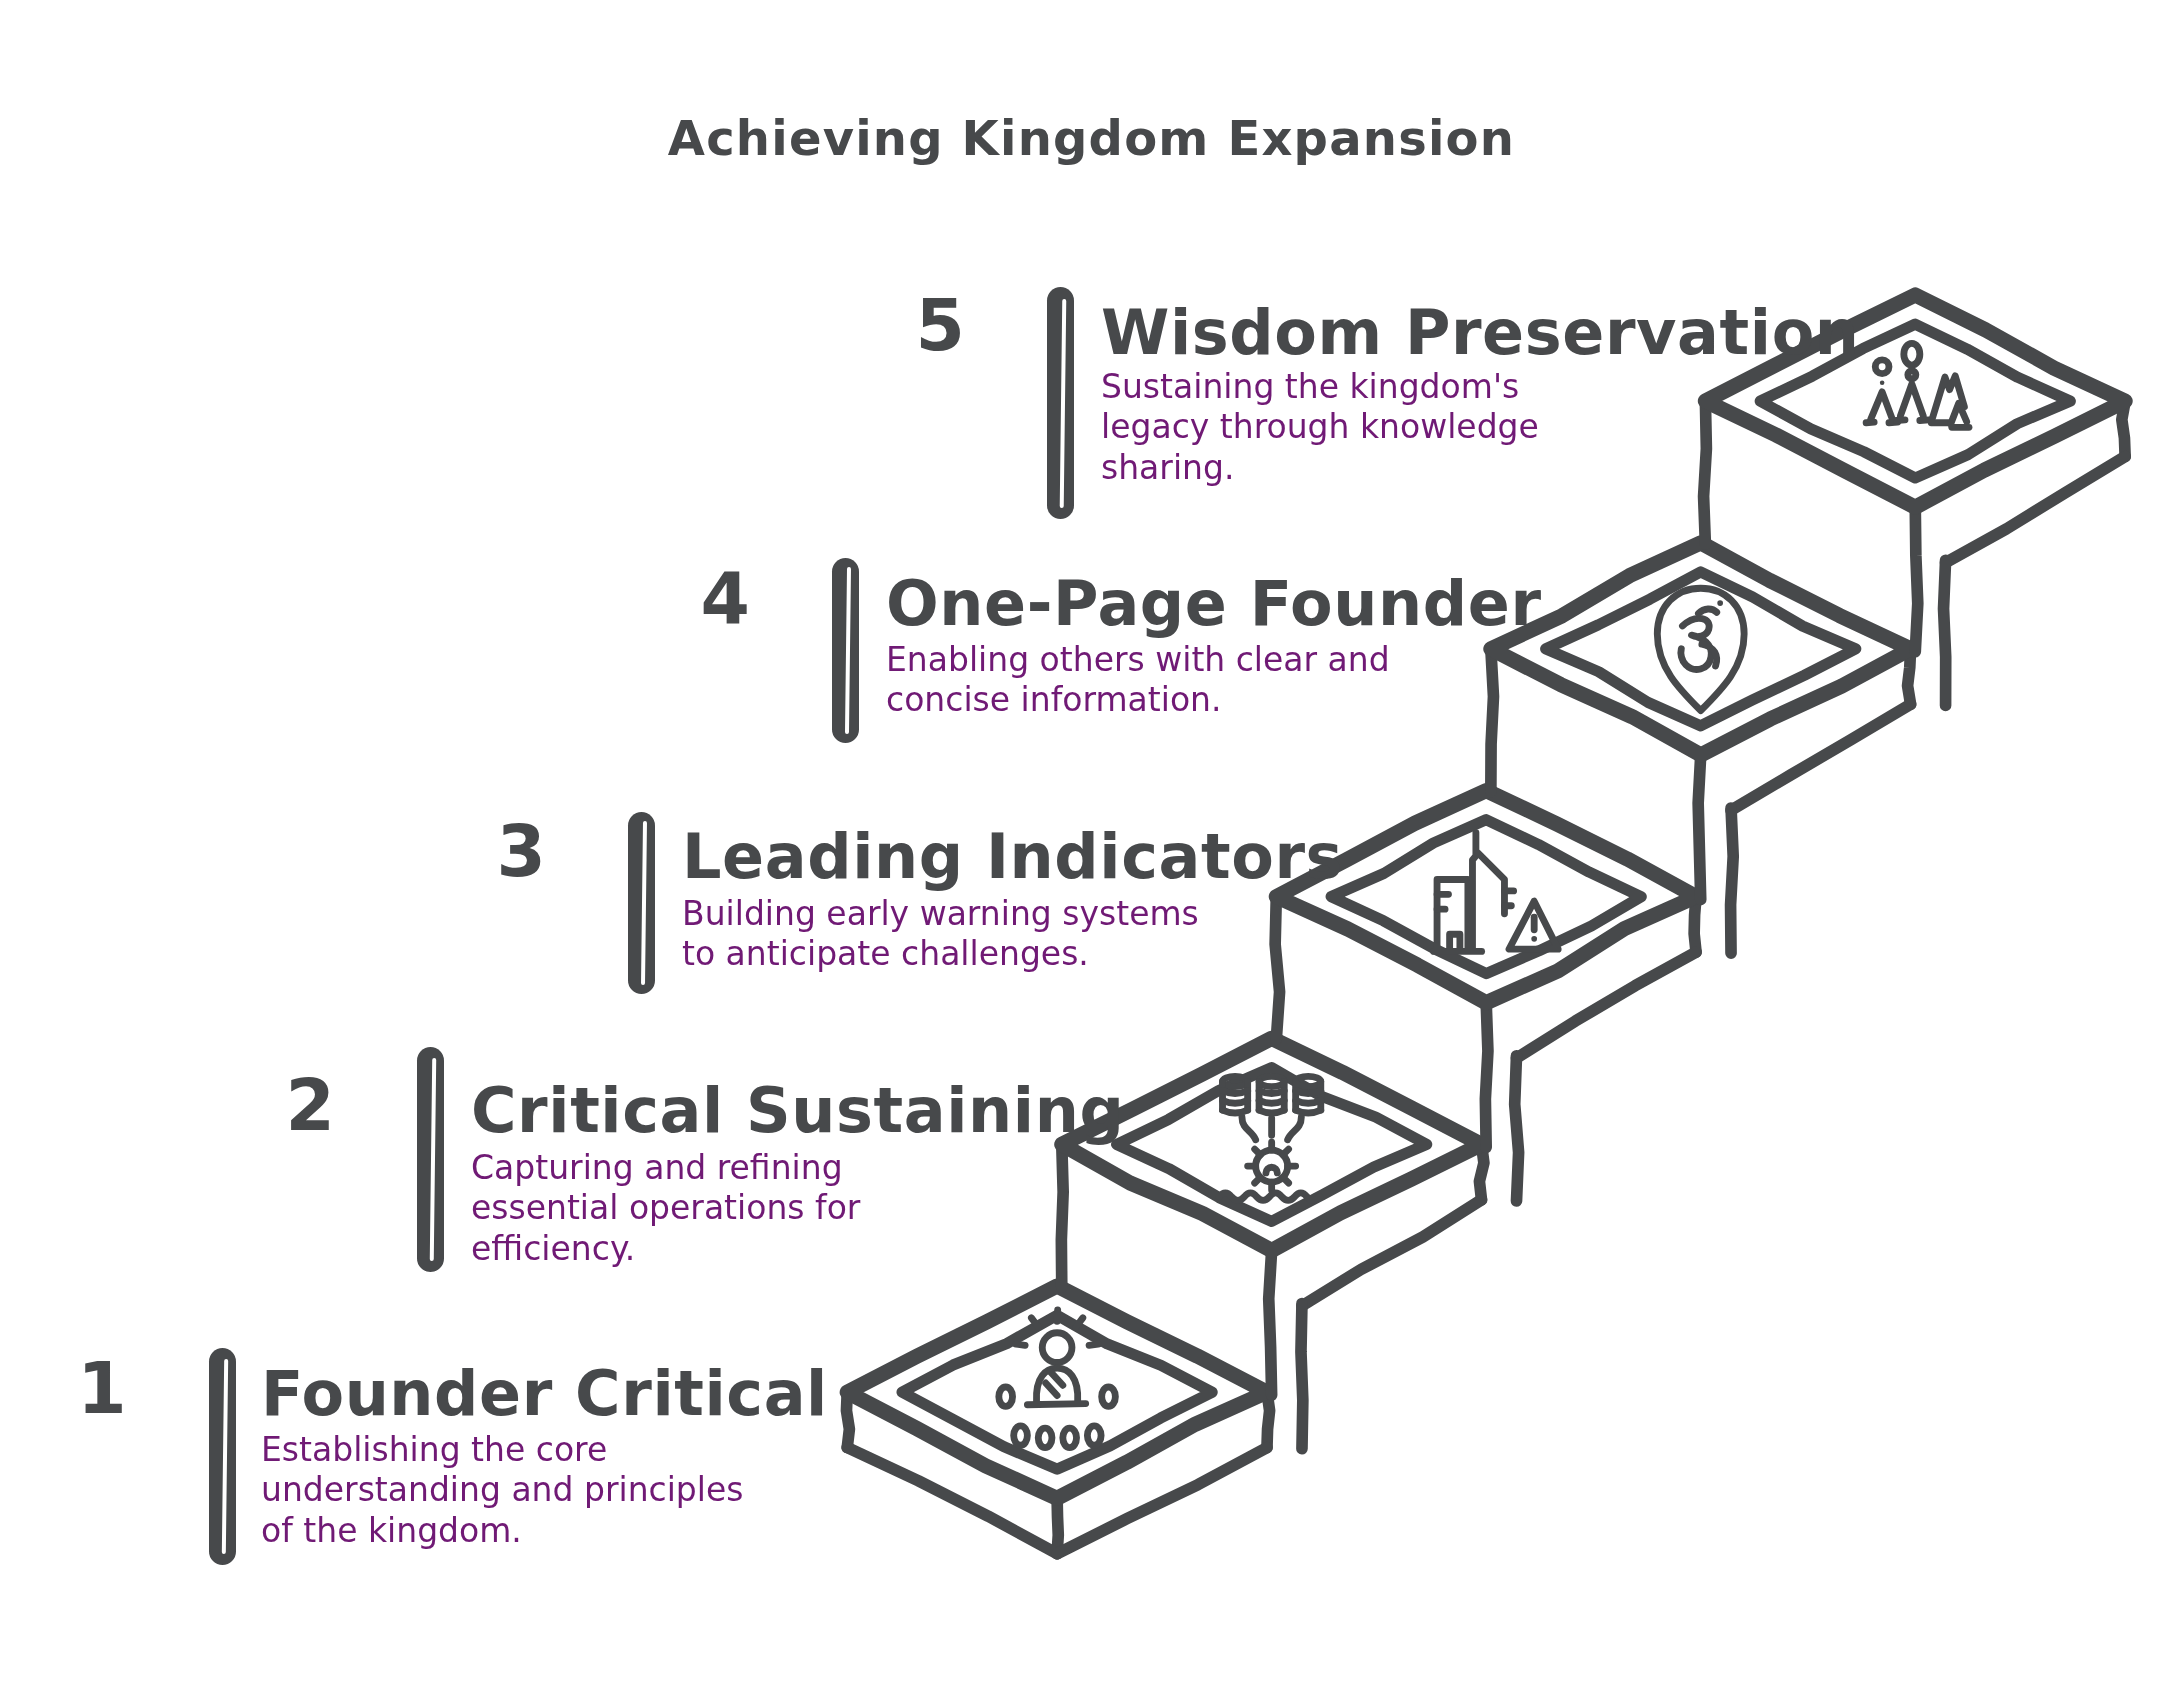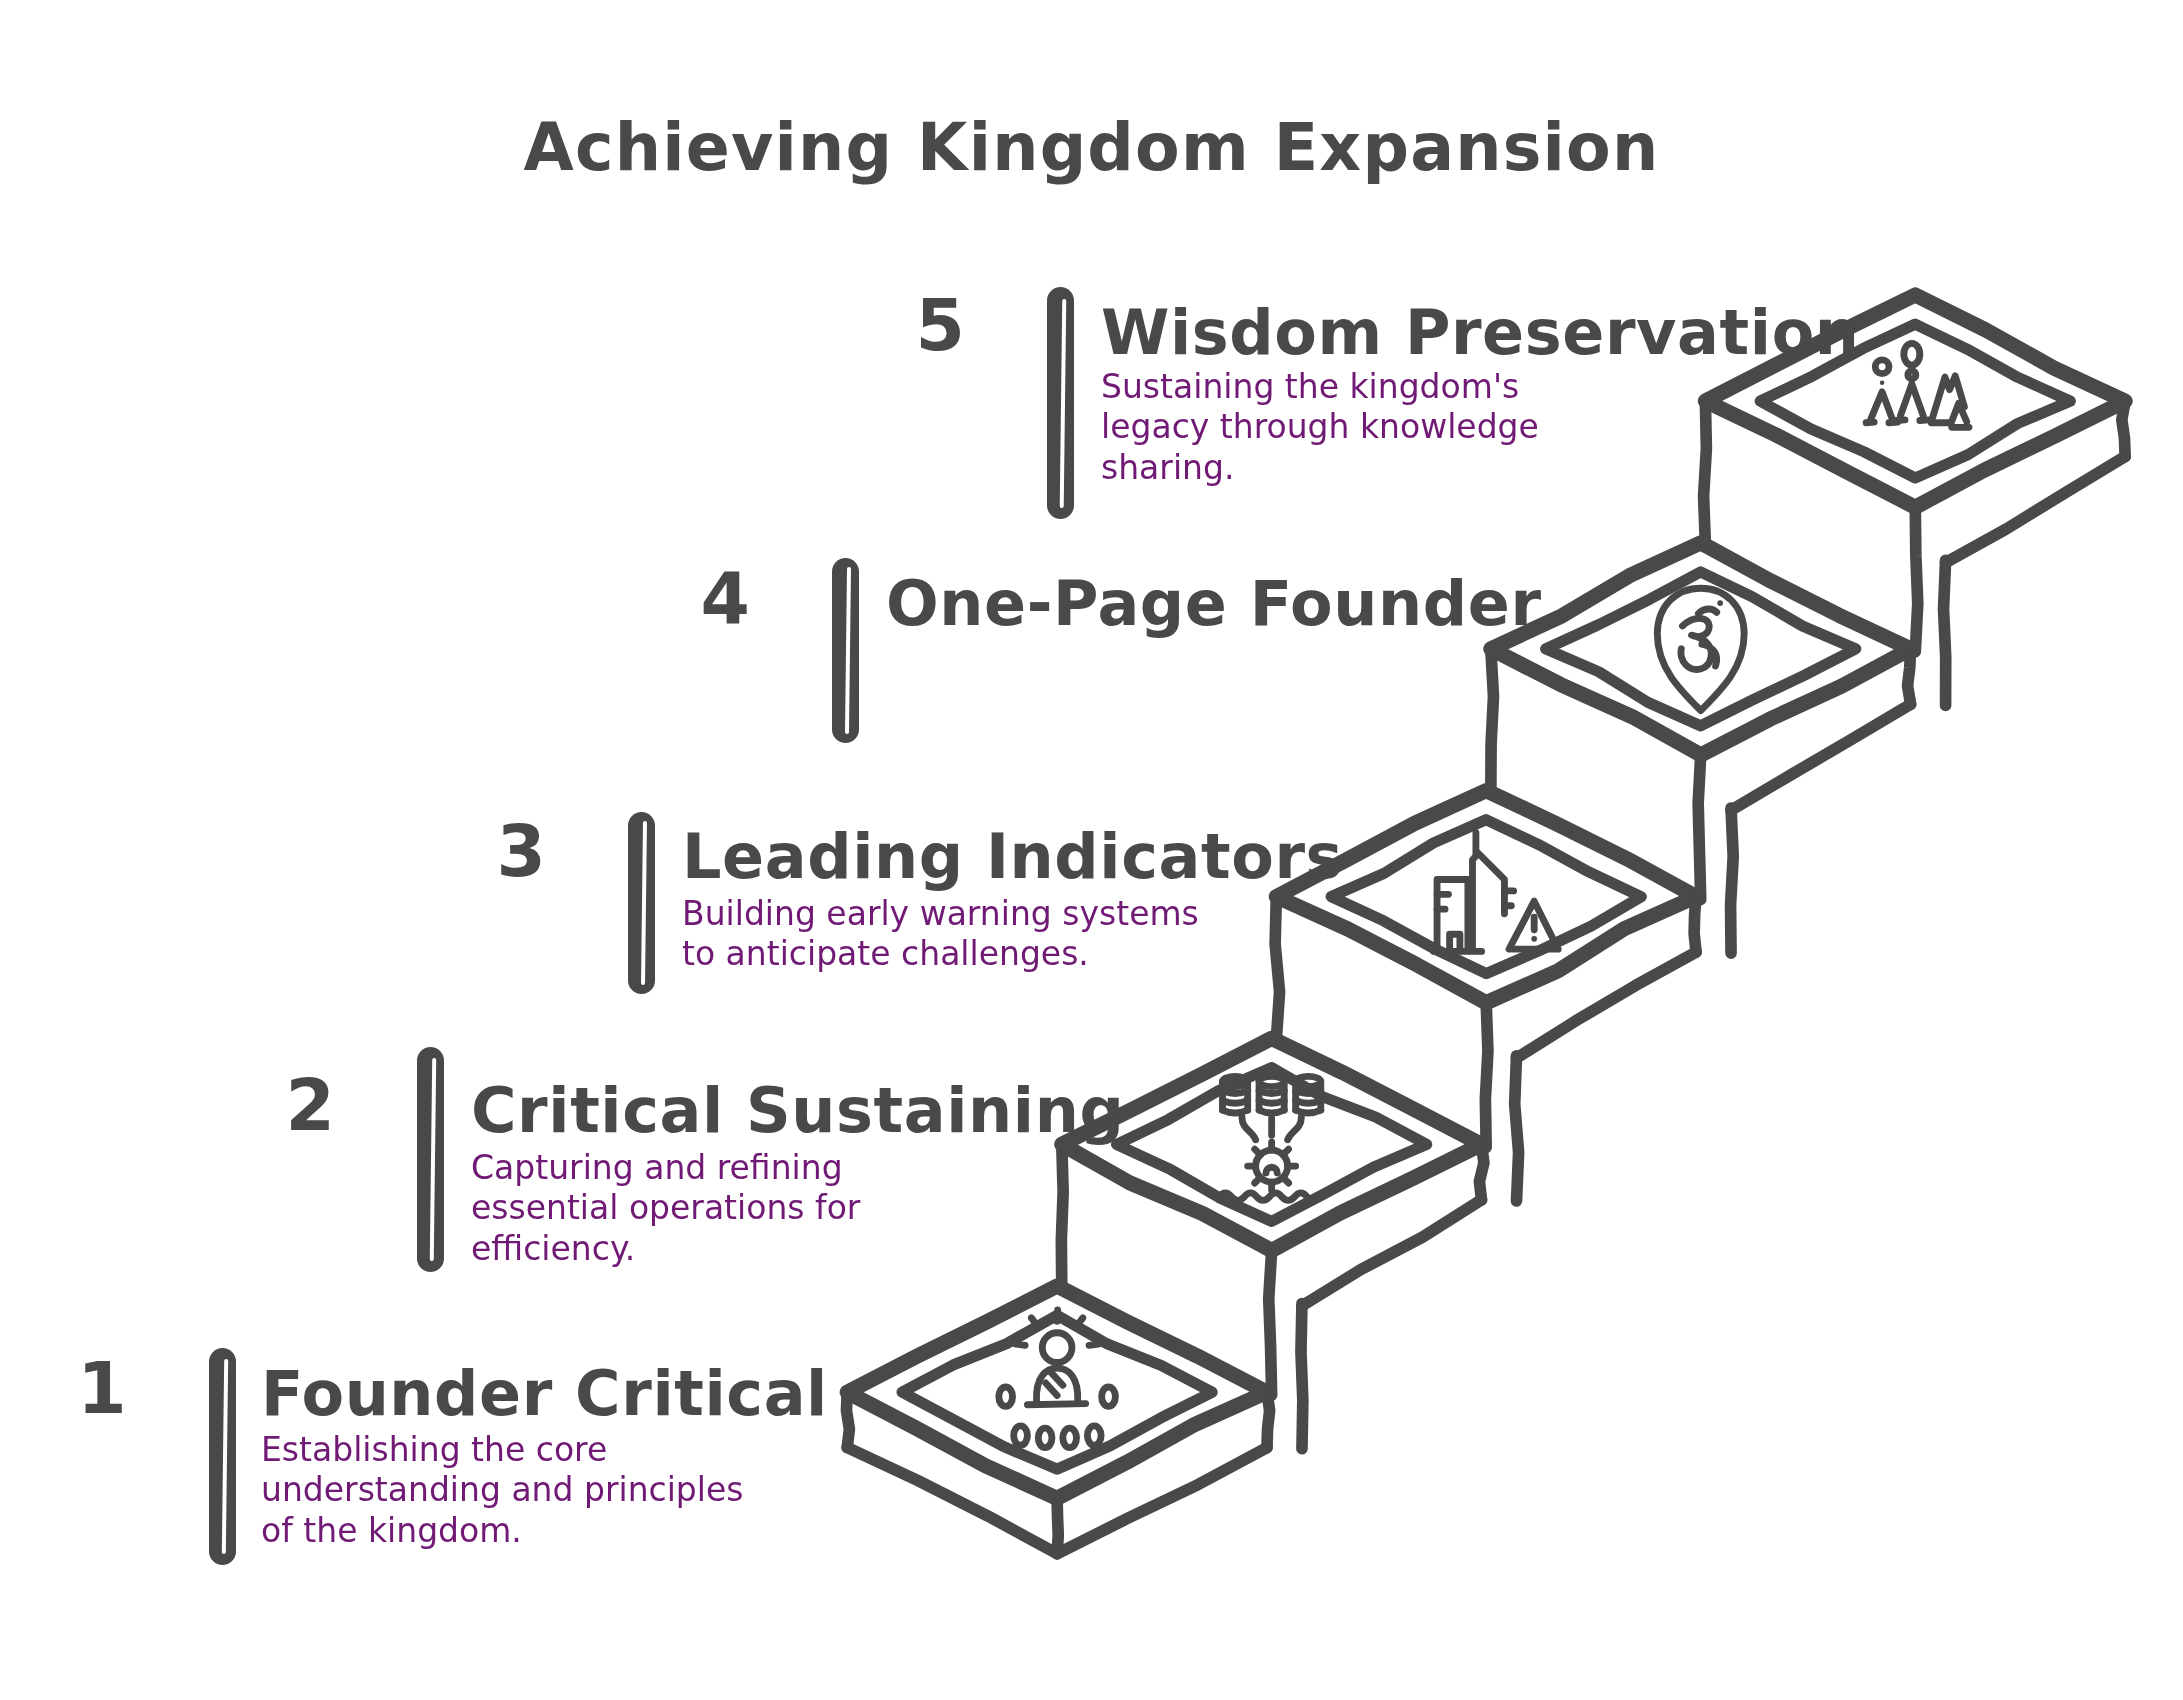--- a/index.html
+++ b/index.html
@@ -2,21 +2,21 @@
 <html style="font-size:9.3px"><head>
 <meta charset="utf-8">
 <style>
   html,body{margin:0;padding:0;background:#ffffff;}
   .canvas{
     position:relative; width:2183px; height:1700px; background:#ffffff;
     font-family:"DejaVu Sans", sans-serif; overflow:hidden; color:#47494b;
   }
   .main-title{
     position:absolute; left:0; right:0; top:110px; margin:0;
-    text-align:center; font-size:65px; font-weight:700; letter-spacing:1.2px;
+    text-align:center; font-size:48px; font-weight:700; letter-spacing:1.2px;
     color:#47494b;
   }
   #stairs{position:absolute; left:0; top:0;}
   .step-num{
     position:absolute; width:122px; text-align:right;
     font-size:71px; font-weight:700; line-height:1; color:#47494b;
   }
   .step-bar{
     position:absolute; width:27px; background:#47494b; border-radius:14px;
   }
@@ -156,20 +156,22 @@
 
   <div class="step-num" style="left:424px; top:816px;">3</div>
   <div class="step-bar" style="left:628px; top:812px; height:182px;"></div>
   <div class="step-title" style="left:682px; top:820px;">Leading Indicators</div>
   <div class="step-desc" style="left:682px; top:894px;">Building early warning systems
 to anticipate challenges.</div>
 
   <div class="step-num" style="left:628px; top:563px;">4</div>
   <div class="step-bar" style="left:832px; top:558px; height:185px;"></div>
   <div class="step-title" style="left:886px; top:567px;">One-Page Founder</div>
+  <div class="step-desc" style="left:886px; top:640px;">Enabling others with clear and
+concise information.</div>
 
   <div class="step-num" style="left:843px; top:290px;">5</div>
   <div class="step-bar" style="left:1047px; top:287px; height:232px;"></div>
   <div class="step-title" style="left:1101px; top:296px;">Wisdom Preservation</div>
   <div class="step-desc" style="left:1101px; top:367px;">Sustaining the kingdom's
 legacy through knowledge
 sharing.</div>
 
 </div>
 

